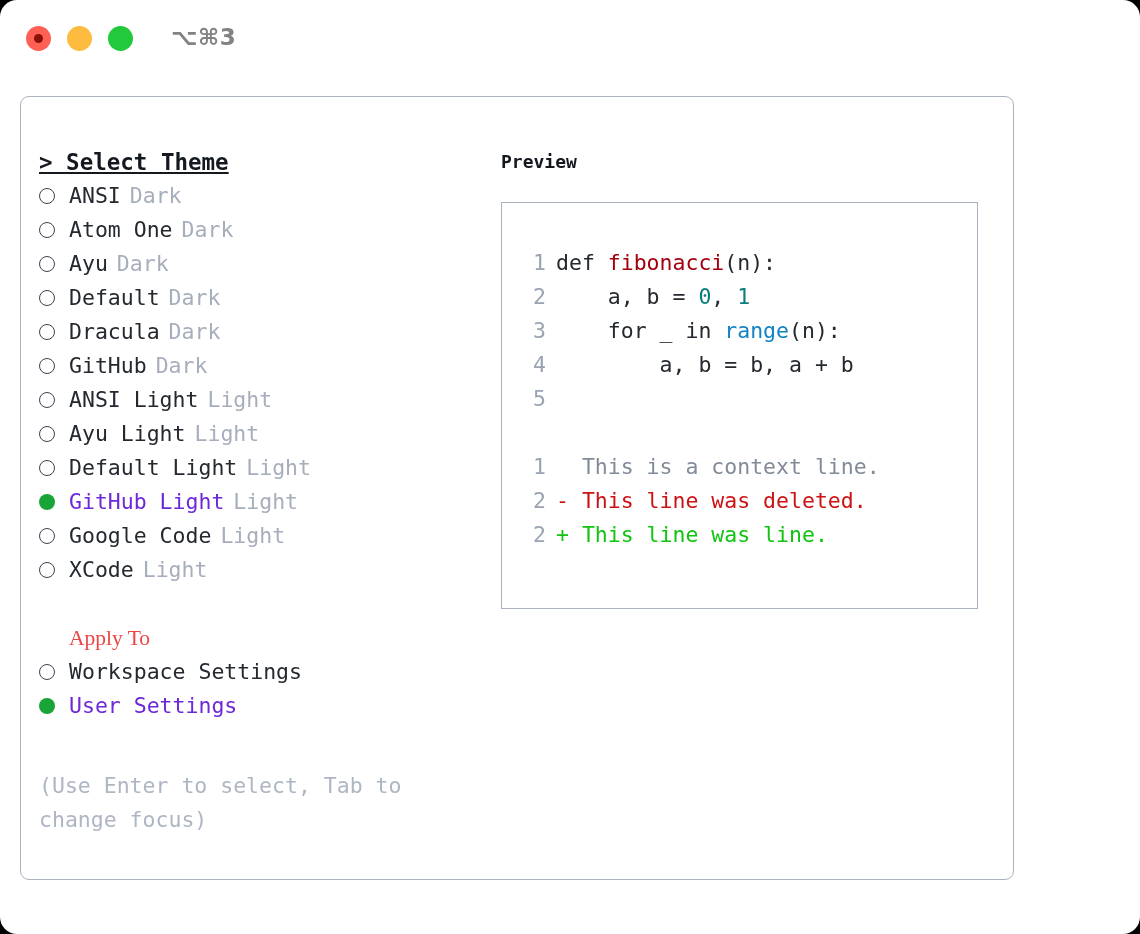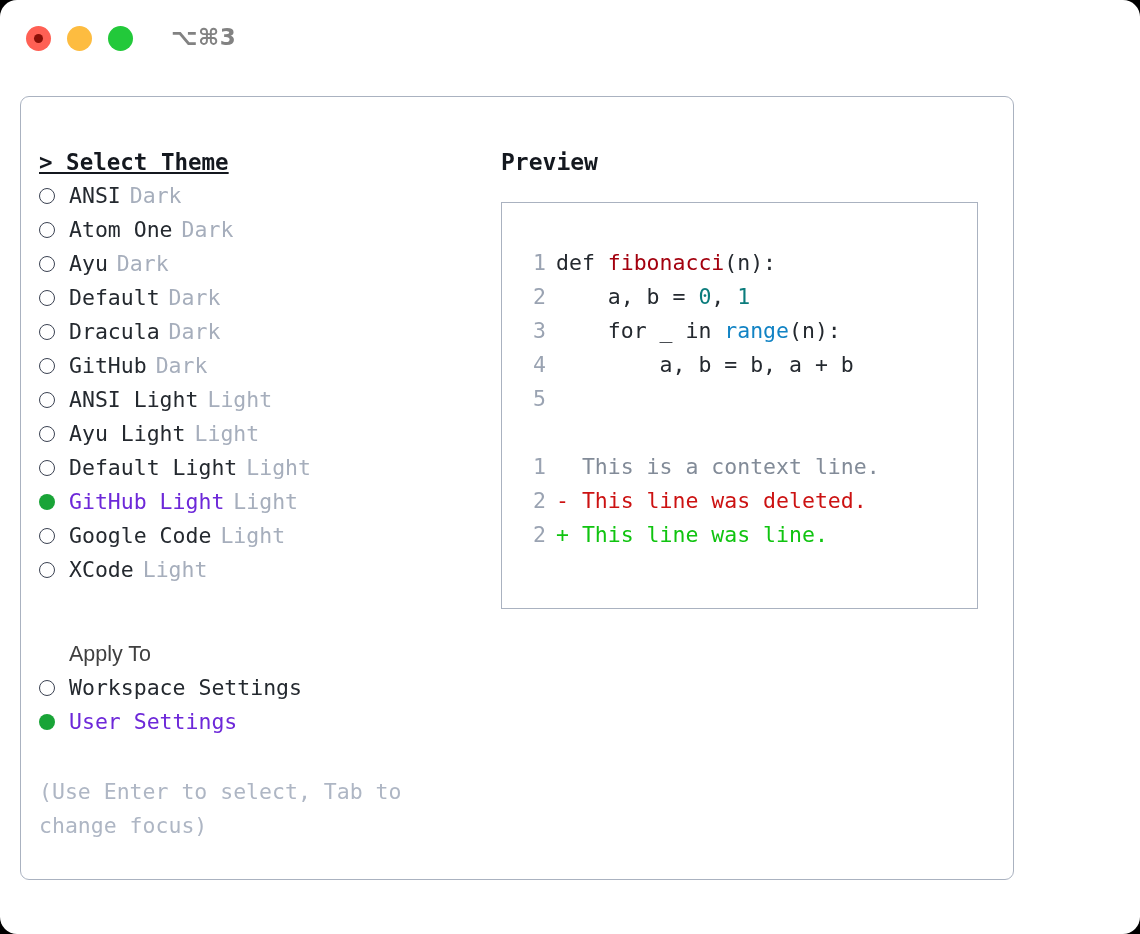--- a/index.html
+++ b/index.html
@@ -142,44 +142,43 @@
     height: 16px;
     border-radius: 50%;
     background: #19a437;
   }
 
   .theme-name { color: #24292f; }
   .theme-name.selected { color: #6d28d9; }
   .theme-cat  { color: #a6aebc; margin-left: 9px; }
 
   .apply-head {
-    font-family: Liberation Sans, sans-serif;
-    font-size: 21.5px;
-    color: #404040;
+    font-family: Liberation Serif, serif;
+    font-size: 21.5px;
+    color: #ef4444;
     line-height: 34px;
     padding-left: 30px;
     white-space: pre;
-    margin-top: 16px;
   }
 
   .spacer-sm { height: 34px; }
 
   .hint {
-    margin-top: 36px;
+    margin-top: 46px;
     font-family: "DejaVu Sans Mono", "Liberation Mono", monospace;
     font-size: 21.5px;
     line-height: 34px;
     color: #aeb6c4;
     width: 410px;
   }
 
   
   .preview-head {
     font-family: "DejaVu Sans Mono", "Liberation Mono", monospace;
-    font-size: 23px;
+    font-size: 18px;
     font-weight: bold;
     color: #14181f;
     line-height: 34px;
     margin-bottom: 23px;
     white-space: pre;
   }
 
   #preview-box {
     width: 477px;
     height: 407px;

